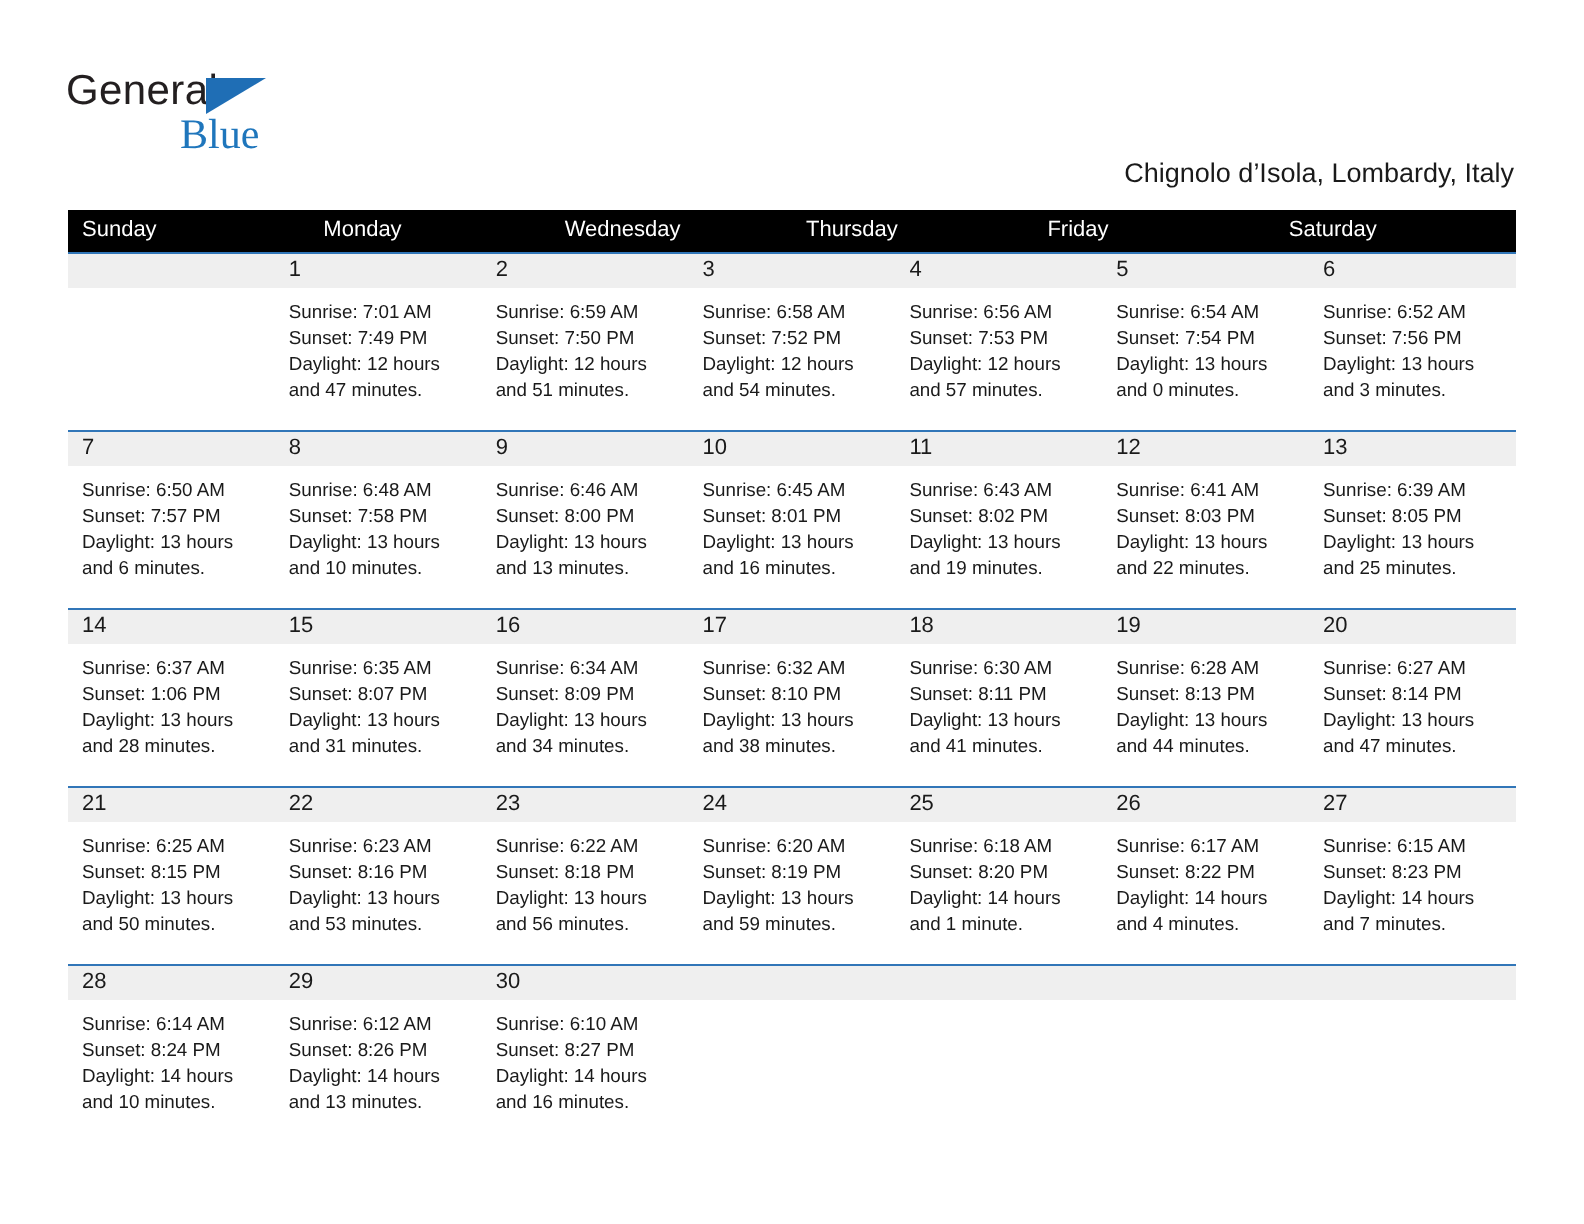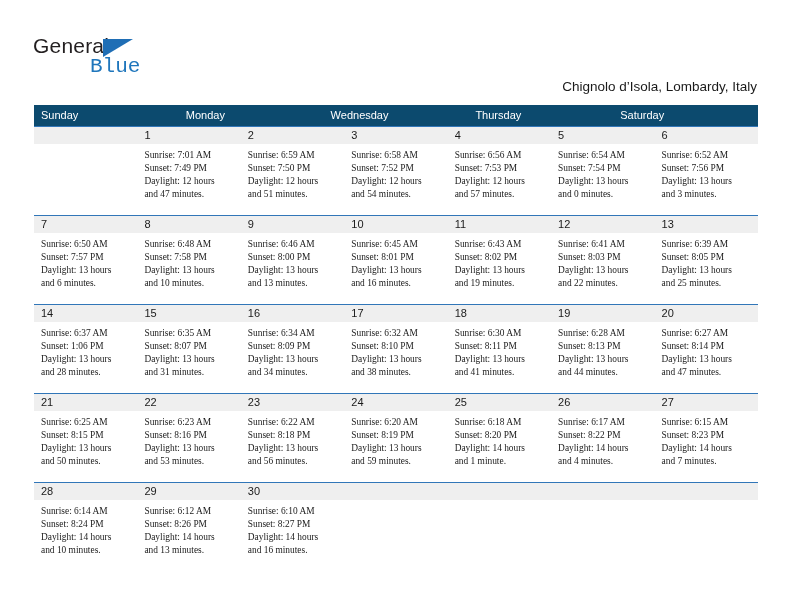--- a/index.html
+++ b/index.html
@@ -53,21 +53,21 @@
     height: 0;
     border-left: 30px solid #1f6eb5;
     border-bottom: 18px solid transparent;
   }
   .logo-blue {
     position: absolute;
     left: 57px;
     top: 21px;
     font-size: 21px;
     color: #1f76bc;
-    font-family: Liberation Mono, monospace;
+    font-family: Liberation Serif, serif;
     text-align: center;
   }
   .title {
     position: absolute;
     right: 35px;
     top: 36px;
     font-size: 26px;
     color: #1a1a1a;
     text-align: right;
     white-space: nowrap;
@@ -84,21 +84,21 @@
 
   
   .calendar {
     position: absolute;
     left: 34px;
     top: 105px;
     width: 724px;
   }
   .weekday-row {
     display: flex;
-    background: #0c4a6e;
+    background: #000000;
     height: 21px;
   }
   .weekday {
     flex: 1 1 0;
     color: #ffffff;
     font-size: 11px;
     line-height: 21px;
     padding-left: 7px;
     box-sizing: border-box;
     white-space: nowrap;
@@ -128,21 +128,20 @@
     box-sizing: border-box;
   }
   .daycell.empty .datenum {
     background: #efefef;
   }
   .daycell .lines {
     padding: 5px 6px 0 7px;
     font-size: 9.4px;
     line-height: 13.1px;
     color: #1a1a1a;
-    font-family: Liberation Serif, serif;
   }
   .daycell .lines div {
     white-space: nowrap;
   }
 </style>
 </head>
 <body>
 
 <div class="page">
 
@@ -154,20 +153,21 @@
     </div>
     <div class="subtitle">Chignolo d’Isola, Lombardy, Italy</div>
   </div>
 
   <div class="calendar">
     <div class="weekday-row">
       <div class="weekday">Sunday</div>
       <div class="weekday">Monday</div>
       <div class="weekday">Wednesday</div>
       <div class="weekday">Thursday</div>
+      <div class="weekday">Friday</div>
       <div class="weekday">Saturday</div>
     </div>
 
     <div class="week">
       <div class="daycell empty">
         <div class="datenum"></div>
         <div class="lines">
           <div></div>
           <div></div>
           <div></div>

